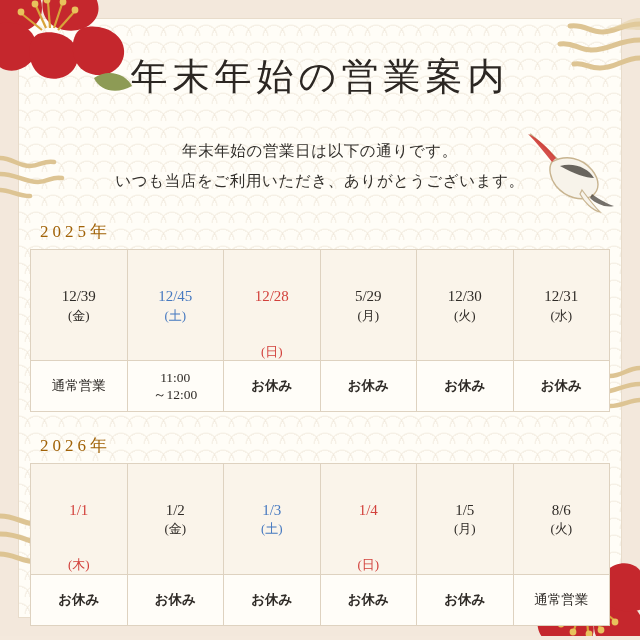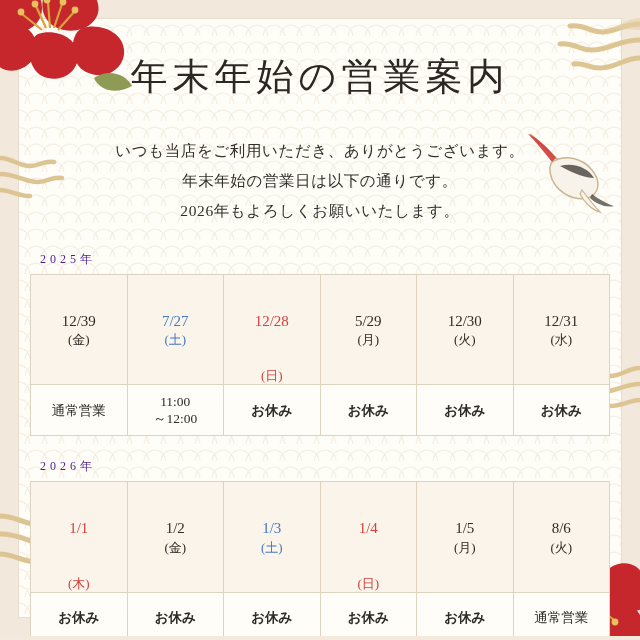--- a/index.html
+++ b/index.html
@@ -72,23 +72,23 @@
     color: #33302c;
     font-size: 15.5px;
     line-height: 1.95;
     letter-spacing: 0.6px;
   }
   .intro div { white-space: nowrap; }
 
   
   .year-label {
     margin: 24px 0 6px 10px;
-    font-size: 12px;
+    font-size: 17px;
     letter-spacing: 4px;
-    color: #4c1d95;
+    color: #a16207;
   }
   .year-label.second { margin-top: 22px; }
 
   
   .cal {
     width: 100%;
     border-collapse: collapse;
     table-layout: fixed;
   }
   .cal td {
@@ -239,35 +239,34 @@
       <path d="M30 34 C22 24 14 14 6 6 C16 10 26 20 34 30" fill="#cf3b36" opacity="0.9"></path>
       <path d="M70 66 C78 72 86 76 92 78 C84 80 74 76 68 70 Z" fill="#3a352f" opacity="0.7"></path>
       <path d="M60 62 C66 70 72 78 78 84 C70 82 62 74 58 66 Z" fill="#f7f3ea" stroke="#c8b490" stroke-width="1.2"></path>
     </g>
   </svg>
 
   <div class="content">
     <h1 class="title">年末年始の営業案内</h1>
 
     <div class="intro">
+      <div>年末年始の営業日は以下の通りです。</div>
       <div>いつも当店をご利用いただき、ありがとうございます。</div>
-      <div>年末年始の営業日は以下の通りです。</div>
-      <div>2026年もよろしくお願いいたします。</div>
     </div>
 
     <div class="year-label">2025年</div>
     <table class="cal">
       <tbody>
         <tr class="date-row">
           <td>
             <span class="d-main c-dark">12/39</span>
             <span class="d-dow c-dark">(金)</span>
           </td>
           <td>
-            <span class="d-main c-blue">7/27</span>
+            <span class="d-main c-blue">12/45</span>
             <span class="d-dow c-blue">(土)</span>
           </td>
           <td>
             <span class="d-main c-red">12/28</span>
             <span class="d-dow c-red">(日)</span>
           </td>
           <td>
             <span class="d-main c-dark">5/29</span>
             <span class="d-dow c-dark">(月)</span>
           </td>

